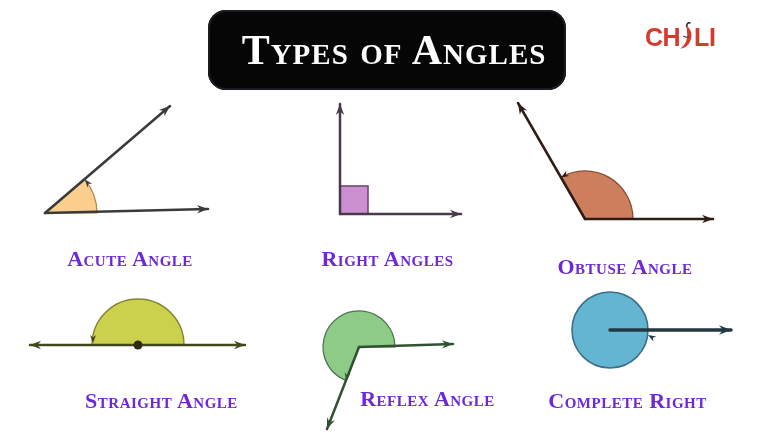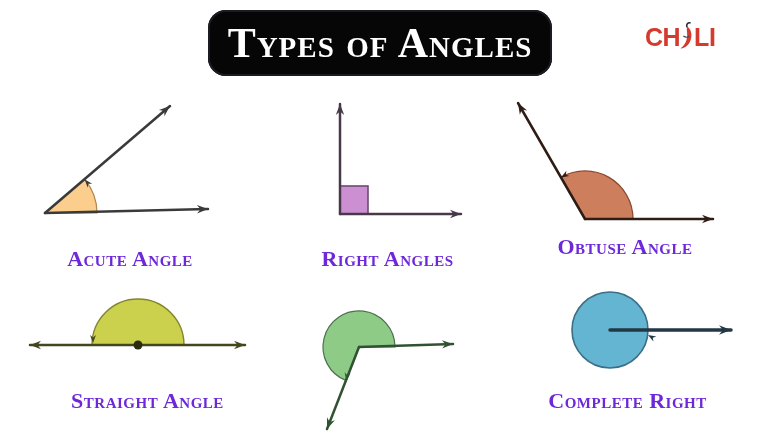--- a/index.html
+++ b/index.html
@@ -1,24 +1,25 @@
 <!DOCTYPE html>
 <html><head>
 <meta charset="utf-8">
 <style>
   html,body{margin:0;padding:0;background:#ffffff;}
   .canvas{
     position:relative;width:768px;height:443px;background:#ffffff;overflow:hidden;
     font-family:"Liberation Serif", serif;
   }
   .title-box{
-    position:absolute;left:208px;top:10px;width:344px;height:66px;
+    position:absolute;left:208px;top:10px;width:344px;height:80px;
     background:#060606;border-radius:18px;
     display:flex;align-items:center;justify-content:center;
     box-shadow:0 0 0 2px #1b1b24 inset;
+    padding-left:14px;
   }
   .title-box span{
     color:#ffffff;font-variant:small-caps;font-weight:700;font-size:42px;
     letter-spacing:1px;line-height:1;
   }
   .logo{
     position:absolute;left:601px;top:21px;height:32px;
     display:flex;align-items:center;
     font-family:"Liberation Sans", sans-serif;font-weight:bold;font-size:25px;
     letter-spacing:-0.5px;white-space:nowrap;margin-left:44px;
@@ -100,17 +101,18 @@
 
   <svg class="fig" style="left:553px;top:283px" width="195" height="95" viewBox="0 0 195 95" color="#233845">
     <circle cx="57" cy="47" r="38" stroke="#3b6e87" stroke-width="1.6" fill="#64B5D1"></circle>
     <path class="ray-thick" stroke="currentColor" d="M57 47 L178 47"></path>
     <path d="M0 0 L-12 4.8 L-8 0 L-12 -4.8 Z" fill="currentColor" transform="translate(178,47)"></path>
     <path d="M0 0 L-8 3 L-5.5 0 L-8 -3 Z" fill="currentColor" transform="translate(95,52) rotate(-150)"></path>
   </svg>
 
   <div class="fig-label" style="left:30px;top:246px;width:200px">Acute Angle</div>
   <div class="fig-label" style="left:295px;top:246px;width:185px">Right Angles</div>
-  <div class="fig-label" style="left:525px;top:234px;width:200px">Obtuse Angle</div>
-  <div class="fig-label" style="left:40px;top:388px;width:215px">Straight Angle</div>
+  <div class="fig-label" style="left:525px;top:254px;width:200px">Obtuse Angle</div>
+  <div class="fig-label" style="left:54px;top:388px;width:215px">Straight Angle</div>
+  <div class="fig-label" style="left:340px;top:386px;width:175px">Reflex Angle</div>
   <div class="fig-label" style="left:525px;top:388px;width:205px">Complete Right</div>
 
 </div>
 
 </body></html>

